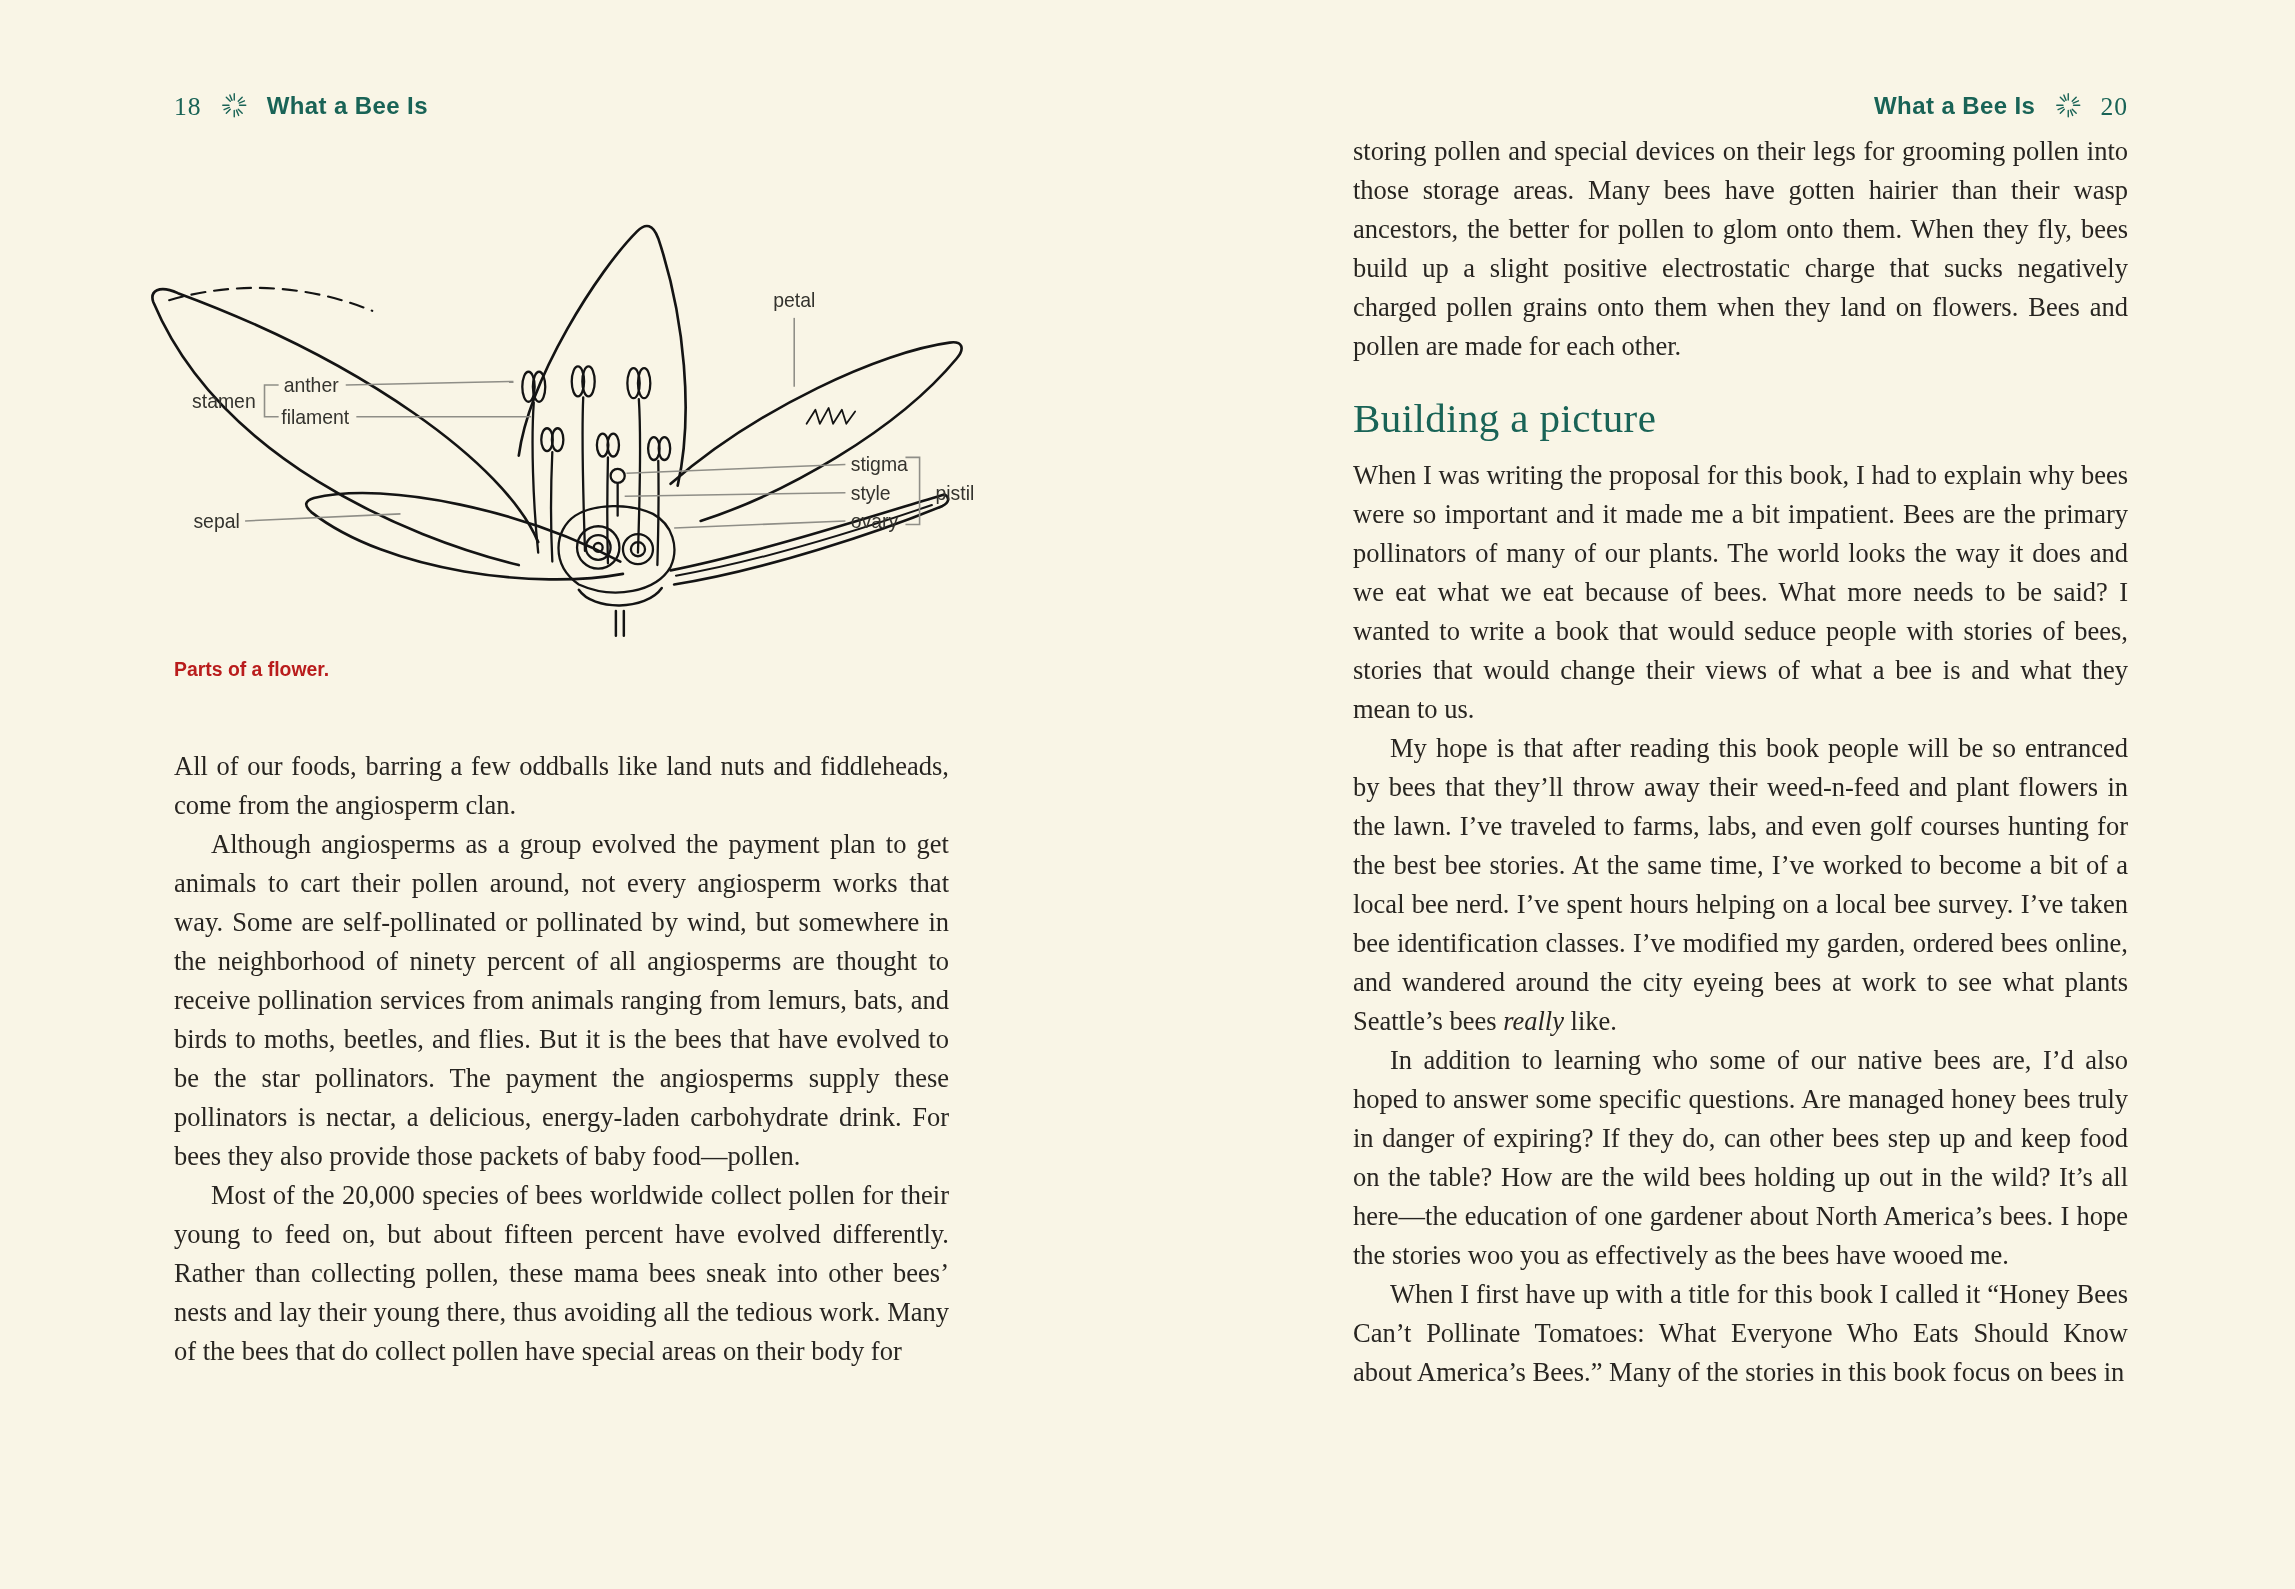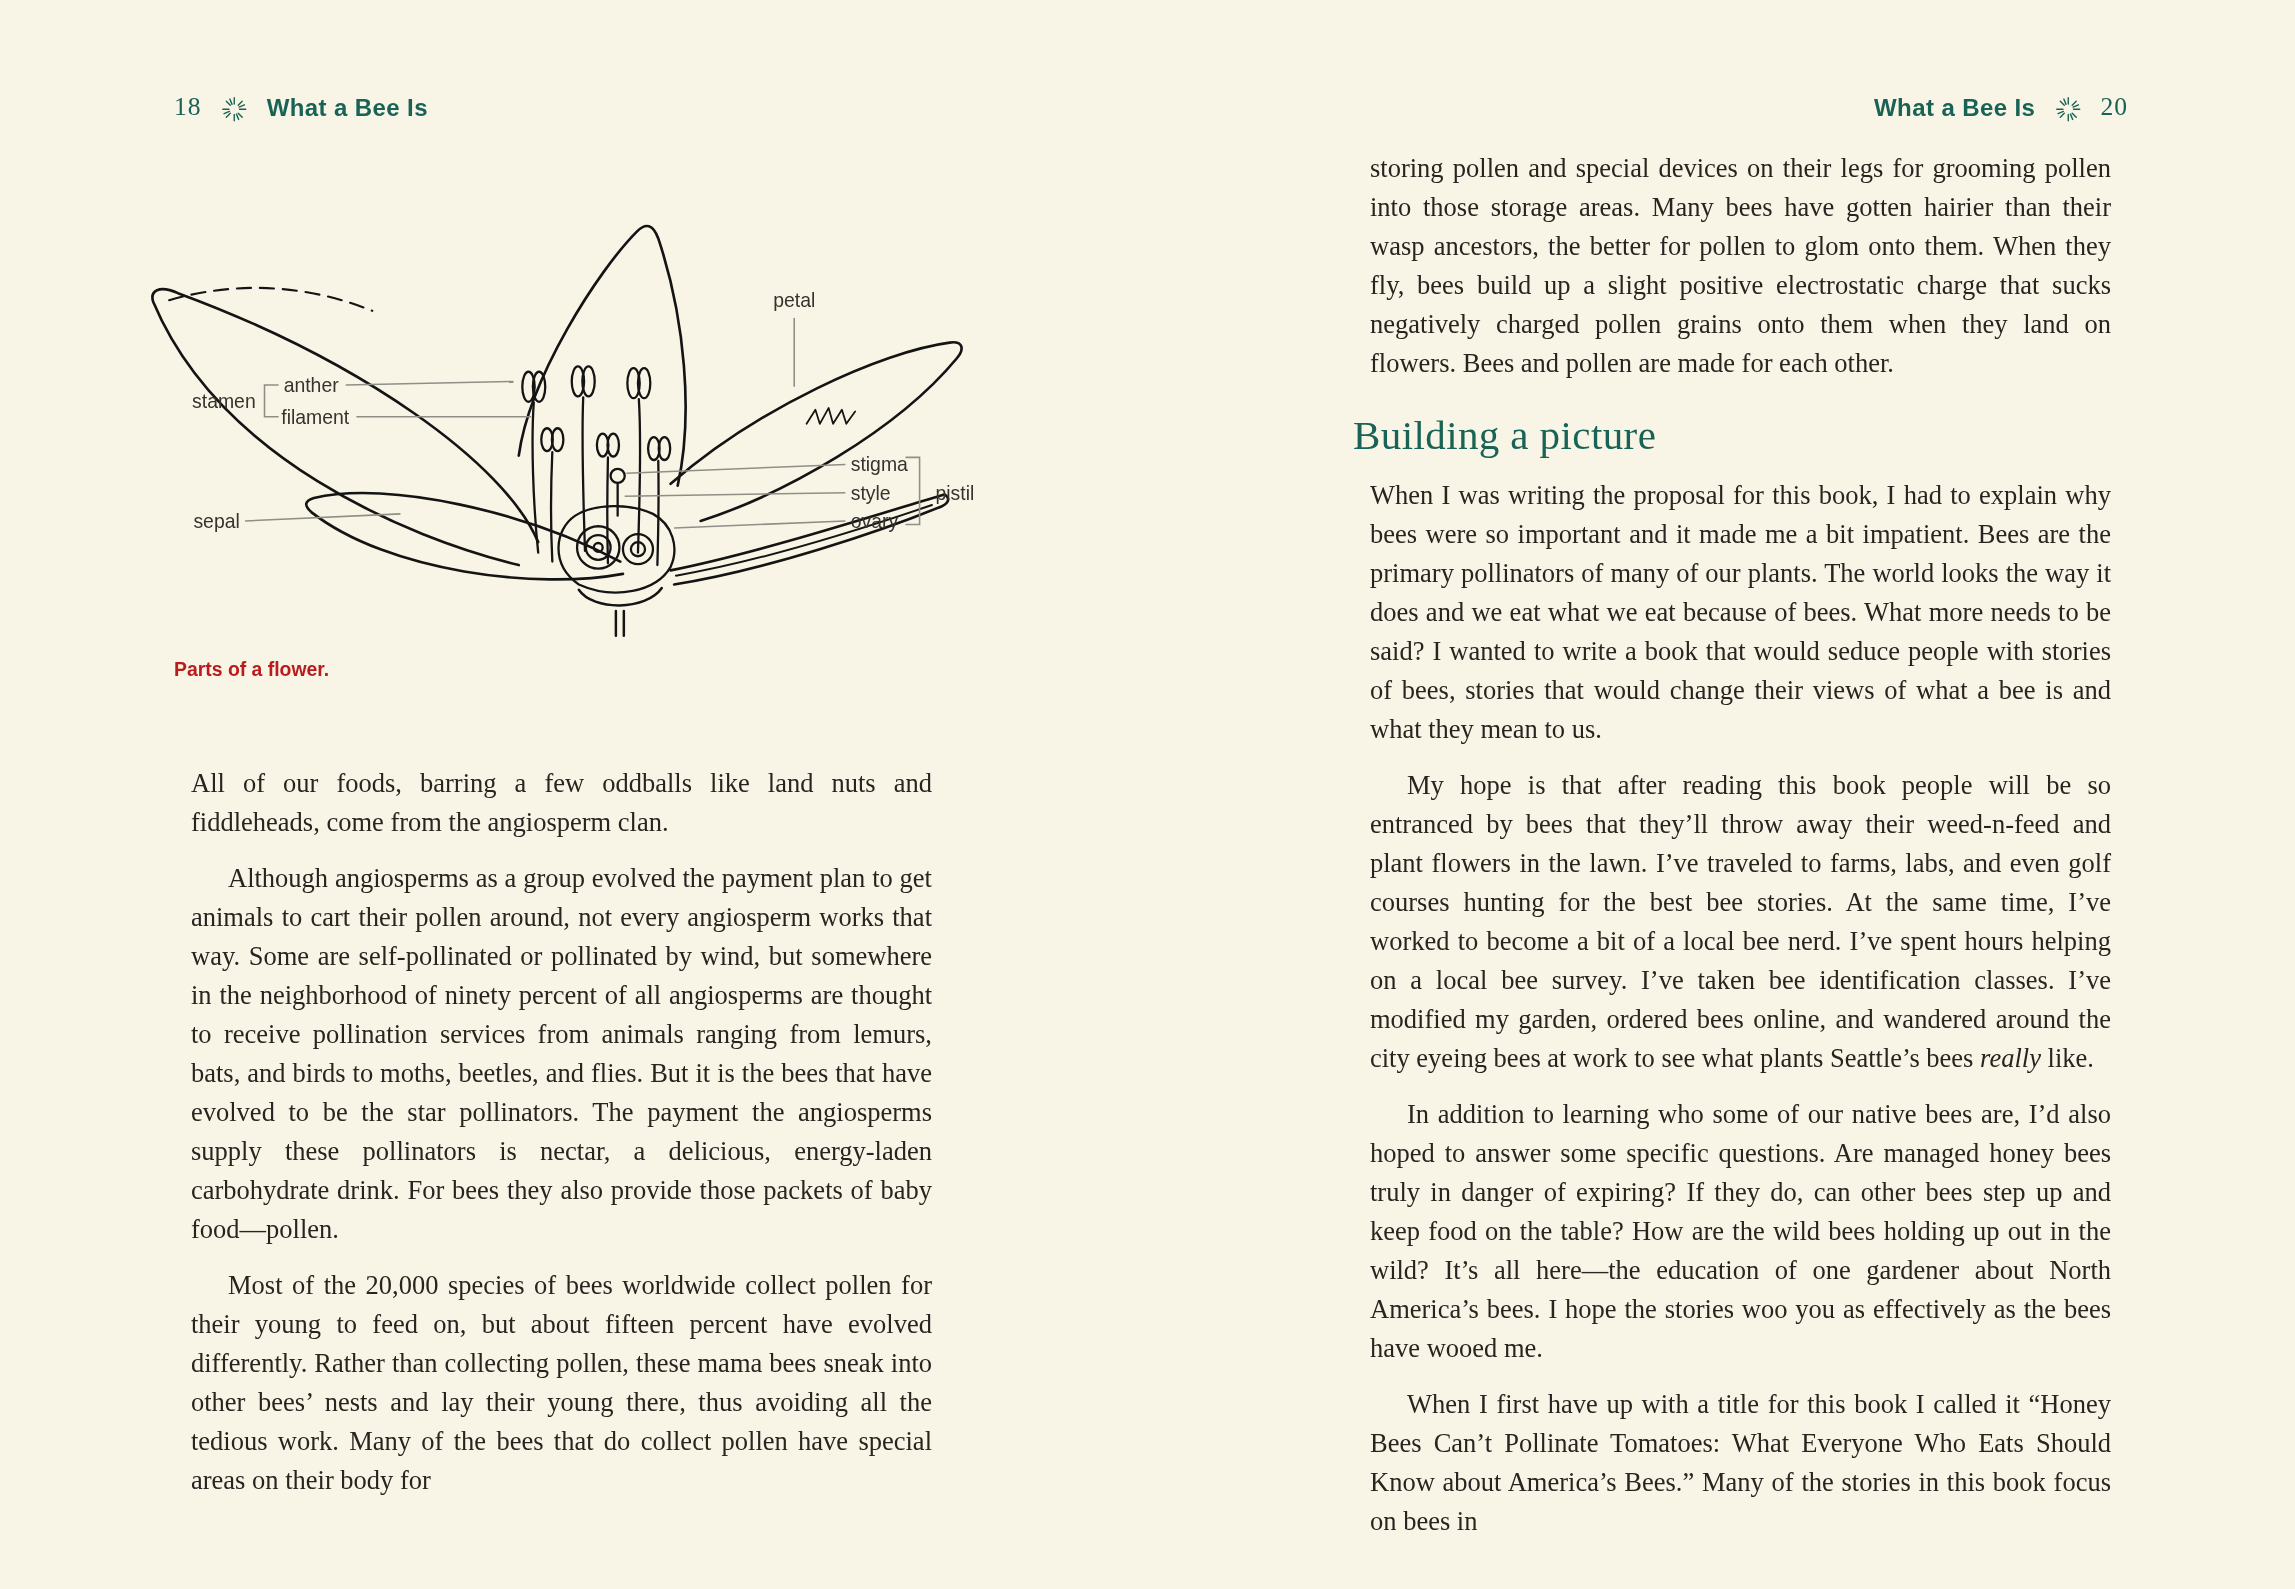--- a/index.html
+++ b/index.html
@@ -1,37 +1,37 @@
 <!DOCTYPE html>
 <html style="font-size:14px"><head>
 <meta charset="utf-8">
 <style>
   html,body{margin:0;padding:0}
   body{
     width:2295px;height:1589px;position:relative;overflow:hidden;
     background:#f9f5e6;
     font-family:"Liberation Serif",serif;
   }
-  .hdr{position:absolute;display:flex;align-items:flex-end;gap:19.4px;color:#196356;top:92px}
+  .hdr{position:absolute;display:flex;align-items:flex-start;gap:19.4px;color:#196356;top:92px}
   .hdr-left{left:174px}
   .hdr-right{left:1353px;width:775px;justify-content:flex-end}
   .hdr .num{font:25.6px "Liberation Serif",serif;letter-spacing:0.9px}
   .hdr .ttl{font:600 24px "Liberation Sans",sans-serif;letter-spacing:0.4px}
   .orn{width:26.5px;height:26.5px;flex:0 0 auto}
 
   .fig{position:absolute;left:139px;top:219px}
   .fig text{font-family:"Liberation Sans",sans-serif;font-size:22px;fill:#34332e}
   .fig .ink{stroke:#141414;fill:none;stroke-linecap:round;stroke-linejoin:round}
   .fig .leader{stroke:#8f8e87;stroke-width:1.8;fill:none}
 
   .cap{position:absolute;left:174px;top:658px;font:700 19.4px "Liberation Sans",sans-serif;color:#b91c1c}
 
   .col{position:absolute;width:775px;font:26.5px/39px "Liberation Serif",serif;
        color:#282521;text-align:justify}
-  .col p{margin:17px}
+  .col p{margin:0}
   .col p.ind{text-indent:37px}
   .left-col{left:174px;top:747px}
   .right-col{left:1353px;top:132px}
   h2.section{font:400 41px "Liberation Serif",serif;color:#196356;margin:28px 0 14px;
              text-align:left;letter-spacing:0.4px}
 </style>
 </head>
 <body>
 
 <div class="hdr hdr-left">

